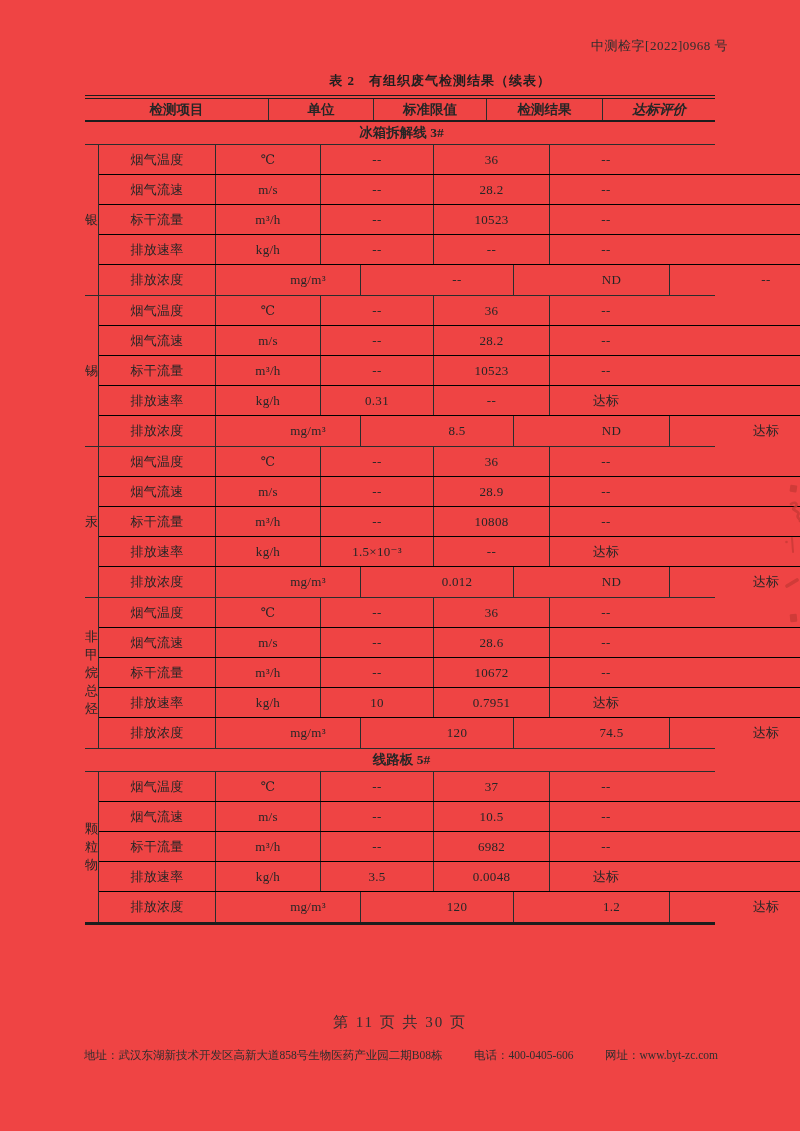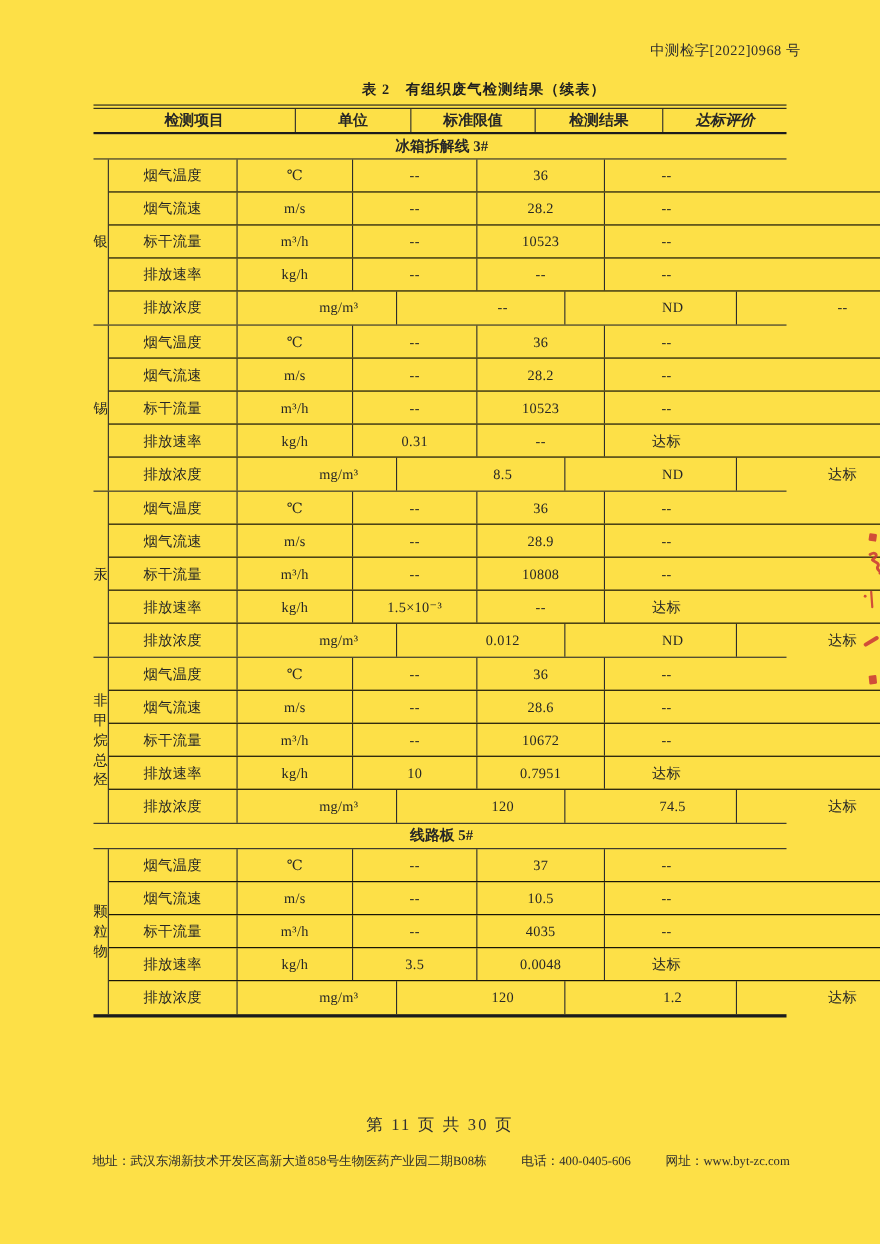--- a/index.html
+++ b/index.html
@@ -2,21 +2,21 @@
 <html><head>
 <meta charset="utf-8">
 <style>
   * { margin: 0; padding: 0; box-sizing: border-box; }
   html, body { background: #e8e8e8; }
   .page {
     position: relative;
     width: 800px;
     height: 1131px;
     margin: 0 auto;
-    background: #fde047;
+    background: #ef4444;
     overflow: hidden;
     font-family: "Liberation Serif", "DejaVu Serif", serif;
     color: #262626;
   }
   .doc-number {
     position: absolute;
     top: 37px;
     right: 72px;
     font-size: 13px;
     letter-spacing: .5px;
@@ -332,21 +332,21 @@
               <div class="cell c-param">烟气流速</div>
               <div class="cell c-unit">m/s</div>
               <div class="cell c-limit">--</div>
               <div class="cell c-result">10.5</div>
               <div class="cell c-eval">--</div>
             </div>
             <div class="row">
               <div class="cell c-param">标干流量</div>
               <div class="cell c-unit">m³/h</div>
               <div class="cell c-limit">--</div>
-              <div class="cell c-result">4035</div>
+              <div class="cell c-result">6982</div>
               <div class="cell c-eval">--</div>
             </div>
             <div class="row">
               <div class="cell c-param">排放速率</div>
               <div class="cell c-unit">kg/h</div>
               <div class="cell c-limit">3.5</div>
               <div class="cell c-result">0.0048</div>
               <div class="cell c-eval">达标</div>
             </div>
             <div class="row">

